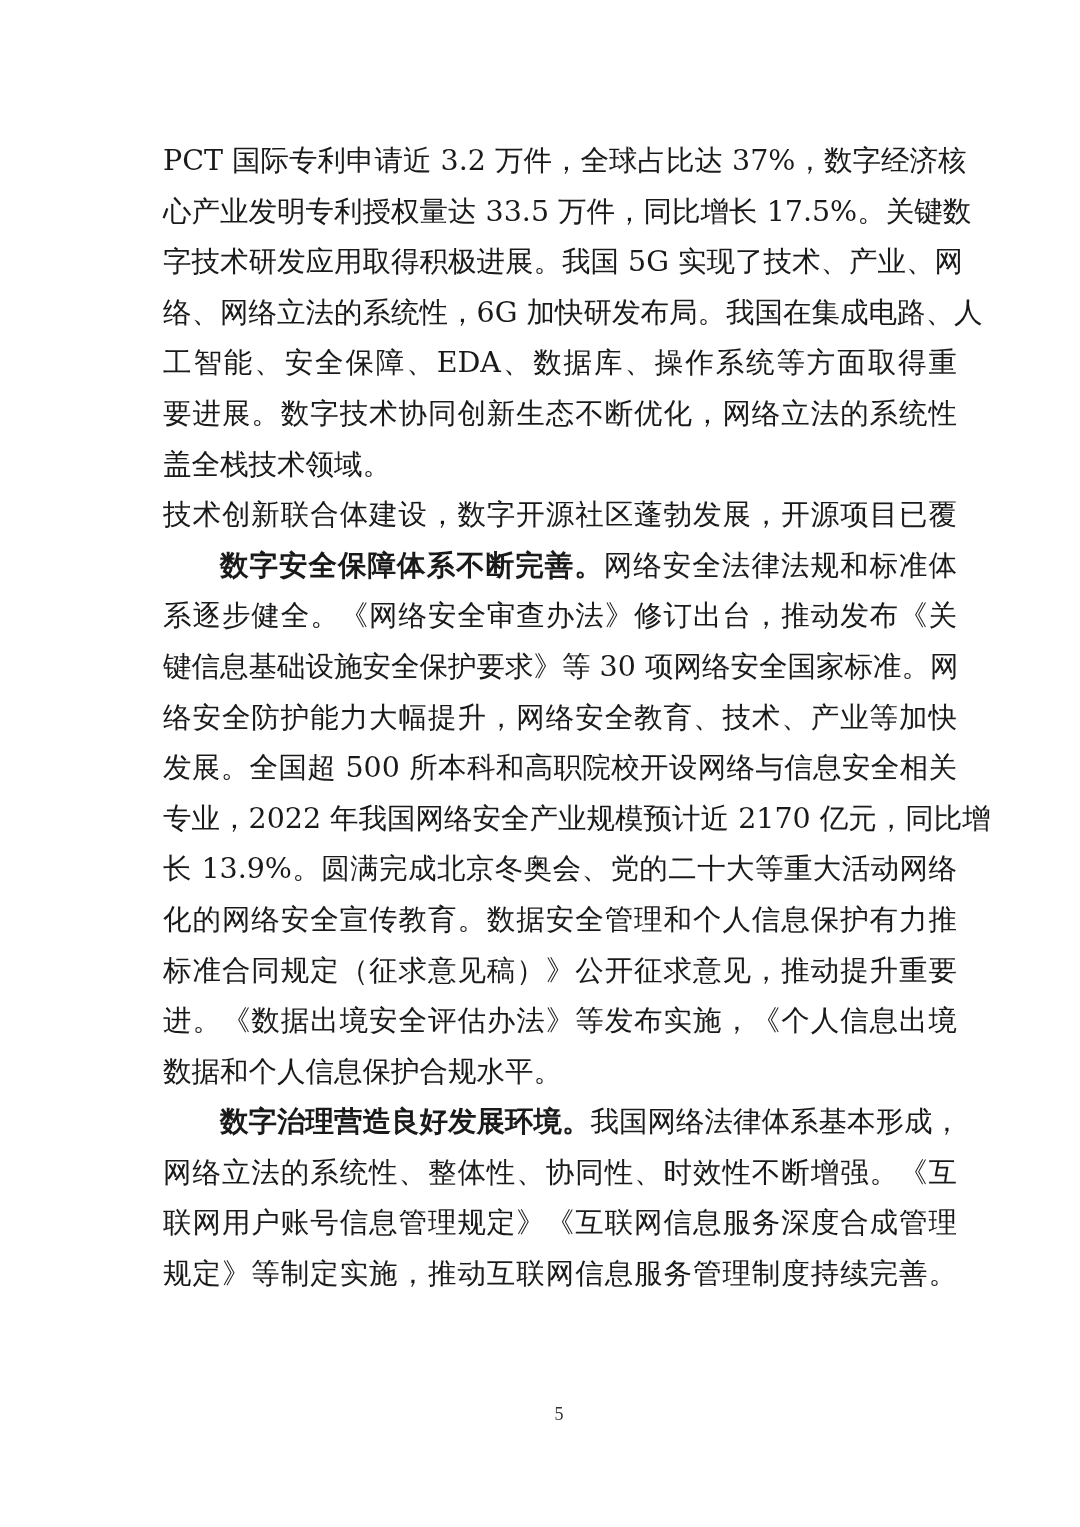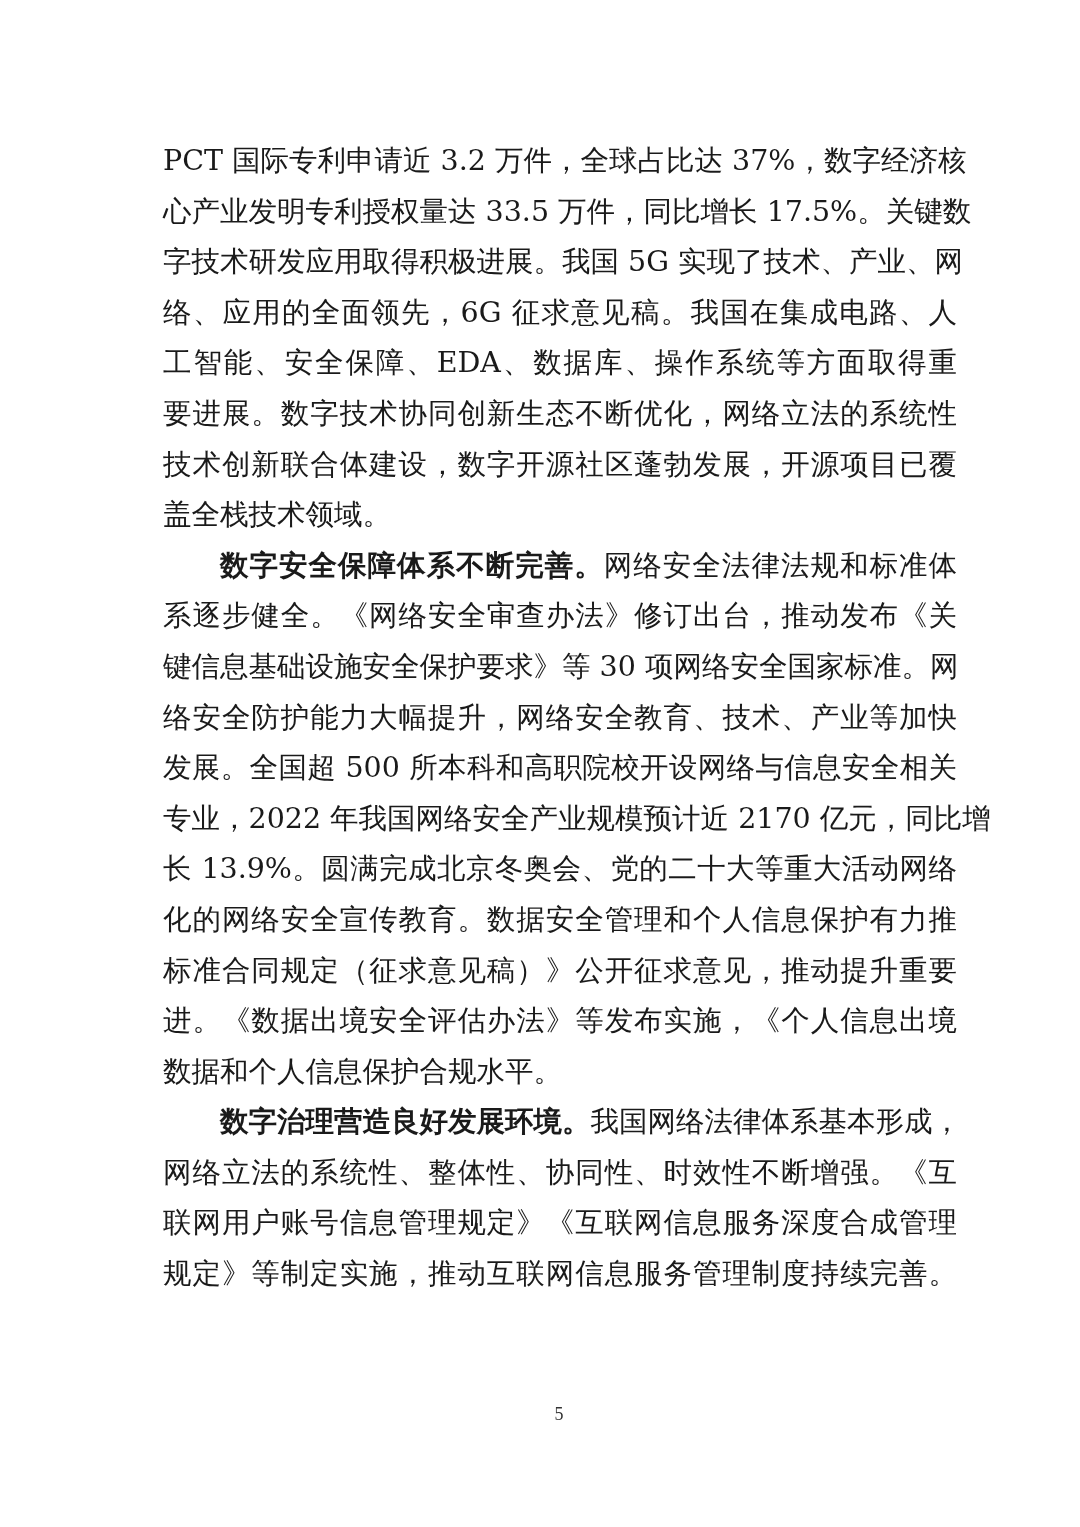--- a/index.html
+++ b/index.html
@@ -62,25 +62,25 @@
 </head>
 <body>
 
 <div class="page">
   <div class="body-text">
 
     <div>
       <div class="line">PCT 国际专利申请近 3.2 万件，全球占比达 37%，数字经济核</div>
       <div class="line">心产业发明专利授权量达 33.5 万件，同比增长 17.5%。关键数</div>
       <div class="line">字技术研发应用取得积极进展。我国 5G 实现了技术、产业、网</div>
-      <div class="line">络、应用的全面领先，6G 征求意见稿。我国在集成电路、人</div>
+      <div class="line">络、网络立法的系统性，6G 加快研发布局。我国在集成电路、人</div>
       <div class="line">工智能、安全保障、EDA、数据库、操作系统等方面取得重</div>
       <div class="line">要进展。数字技术协同创新生态不断优化，网络立法的系统性</div>
+      <div class="line last">盖全栈技术领域。</div>
       <div class="line">技术创新联合体建设，数字开源社区蓬勃发展，开源项目已覆</div>
-      <div class="line last">盖全栈技术领域。</div>
     </div>
 
     <div>
       <div class="line indent"><span class="bold">数字安全保障体系不断完善。</span><span>网络安全法律法规和标准体</span></div>
       <div class="line">系逐步健全。《网络安全审查办法》修订出台，推动发布《关</div>
       <div class="line">键信息基础设施安全保护要求》等 30 项网络安全国家标准。网</div>
       <div class="line">络安全防护能力大幅提升，网络安全教育、技术、产业等加快</div>
       <div class="line">发展。全国超 500 所本科和高职院校开设网络与信息安全相关</div>
       <div class="line">专业，2022 年我国网络安全产业规模预计近 2170 亿元，同比增</div>
       <div class="line">长 13.9%。圆满完成北京冬奥会、党的二十大等重大活动网络</div>

